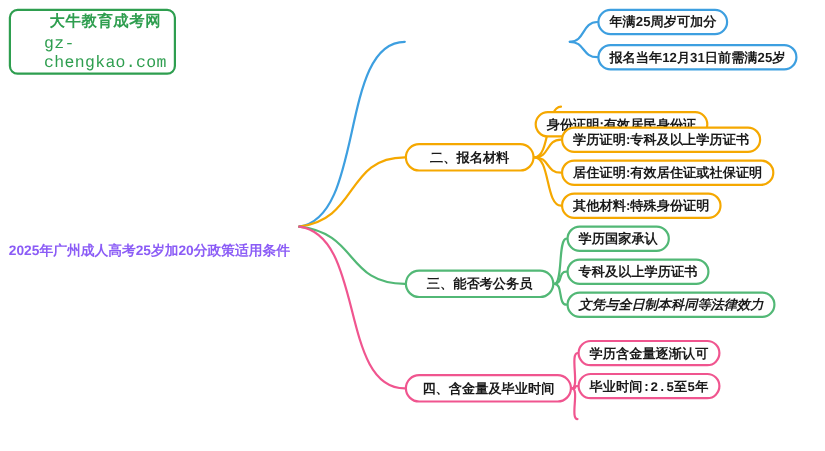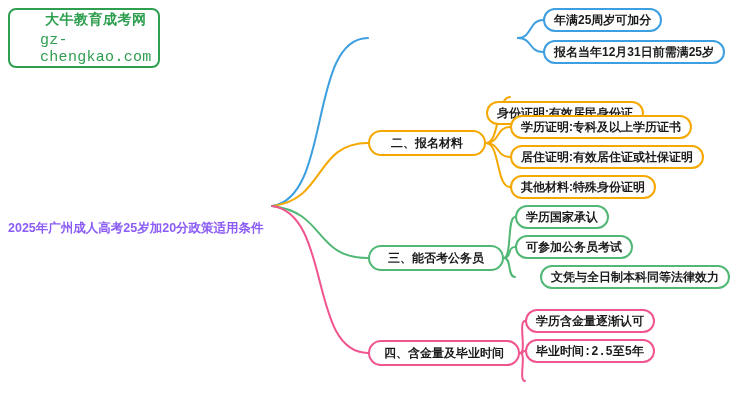--- a/index.html
+++ b/index.html
@@ -86,20 +86,20 @@
   <div class="node leaf" style="left: 543px; top: 40px; border-color: rgb(61, 159, 224); text-align: right;">报名当年12月31日前需满25岁</div>
 
   <div class="node" style="left: 368px; top: 130px; width: 118px; border-color: rgb(245, 168, 0);">二、报名材料</div>
   <div class="node leaf" style="left: 486px; top: 85px; border-color: rgb(245, 168, 0); margin-top: 16px;">身份证明:有效居民身份证</div>
   <div class="node leaf" style="left: 510px; top: 115px; border-color: rgb(245, 168, 0);">学历证明:专科及以上学历证书</div>
   <div class="node leaf" style="left: 510px; top: 145px; border-color: rgb(245, 168, 0);">居住证明:有效居住证或社保证明</div>
   <div class="node leaf" style="left: 510px; top: 175px; border-color: rgb(245, 168, 0);">其他材料:特殊身份证明</div>
 
   <div class="node" style="left: 368px; top: 245px; width: 136px; border-color: rgb(82, 184, 118);">三、能否考公务员</div>
   <div class="node leaf" style="left: 515px; top: 205px; border-color: rgb(82, 184, 118);">学历国家承认</div>
-  <div class="node leaf" style="left: 515px; top: 235px; border-color: rgb(82, 184, 118);">可参加公务员考试</div>
-  <div class="node leaf" style="left: 540px; top: 265px; border-color: rgb(82, 184, 118);">文凭与全日制本科同等法律效力</div>
+  <div class="node leaf" style="left: 515px; top: 235px; border-color: rgb(82, 184, 118);">专科及以上学历证书</div>
+  <div class="node leaf" style="left: 515px; top: 265px; border-color: rgb(82, 184, 118); font-style: italic;">文凭与全日制本科同等法律效力</div>
 
   <div class="node" style="left: 368px; top: 340px; width: 152px; border-color: rgb(240, 85, 143);">四、含金量及毕业时间</div>
   <div class="node leaf" style="left: 525px; top: 309px; border-color: rgb(240, 85, 143);">学历含金量逐渐认可</div>
   <div class="node leaf" style="left: 525px; top: 339px; border-color: rgb(240, 85, 143); font-family: Liberation Mono, monospace;">毕业时间:2.5至5年</div>
 
 </div>
 
 </body></html>

